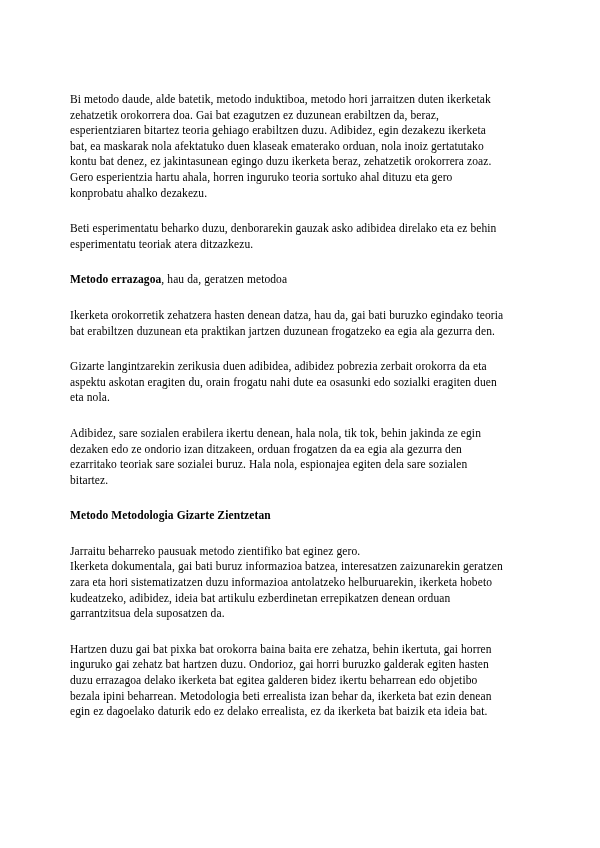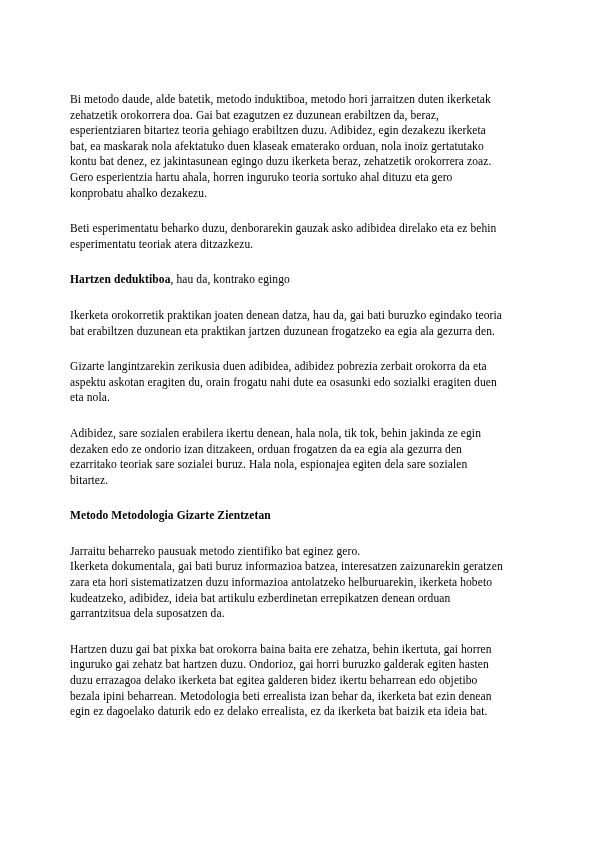--- a/index.html
+++ b/index.html
@@ -29,23 +29,23 @@
 </style>
 </head>
 <body>
 
 <div class="page">
 
   <p class="para">Bi metodo daude, alde batetik, metodo induktiboa, metodo hori jarraitzen duten ikerketak zehatzetik orokorrera doa. Gai bat ezagutzen ez duzunean erabiltzen da, beraz, esperientziaren bitartez teoria gehiago erabiltzen duzu. Adibidez, egin dezakezu ikerketa bat, ea maskarak nola afektatuko duen klaseak ematerako orduan, nola inoiz gertatutako kontu bat denez, ez jakintasunean egingo duzu ikerketa beraz, zehatzetik orokorrera zoaz. Gero esperientzia hartu ahala, horren inguruko teoria sortuko ahal dituzu eta gero konprobatu ahalko dezakezu.</p>
 
   <p class="para">Beti esperimentatu beharko duzu, denborarekin gauzak asko adibidea direlako eta ez behin esperimentatu teoriak atera ditzazkezu.</p>
 
-  <p class="para heading-extra-space"><strong>Hartzen deduktiboa</strong><span>, hau da, kontrako egingo</span></p>
+  <p class="para heading-extra-space"><strong>Metodo errazagoa</strong><span>, hau da, geratzen metodoa</span></p>
 
-  <p class="para">Ikerketa orokorretik praktikan joaten denean datza, hau da, gai bati buruzko egindako teoria bat erabiltzen duzunean eta praktikan jartzen duzunean frogatzeko ea egia ala gezurra den.</p>
+  <p class="para">Ikerketa orokorretik zehatzera hasten denean datza, hau da, gai bati buruzko egindako teoria bat erabiltzen duzunean eta praktikan jartzen duzunean frogatzeko ea egia ala gezurra den.</p>
 
   <p class="para">Gizarte langintzarekin zerikusia duen adibidea, adibidez pobrezia zerbait orokorra da eta aspektu askotan eragiten du, orain frogatu nahi dute ea osasunki edo sozialki eragiten duen eta nola.</p>
 
   <p class="para">Adibidez, sare sozialen erabilera ikertu denean, hala nola, tik tok, behin jakinda ze egin dezaken edo ze ondorio izan ditzakeen, orduan frogatzen da ea egia ala gezurra den ezarritako teoriak sare sozialei buruz. Hala nola, espionajea egiten dela sare sozialen bitartez.</p>
 
   <p class="para"><strong>Metodo Metodologia Gizarte Zientzetan</strong></p>
 
   <p class="para"><span>Jarraitu beharreko pausuak metodo zientifiko bat eginez gero.</span><br><span>Ikerketa dokumentala, gai bati buruz informazioa batzea, interesatzen zaizunarekin geratzen zara eta hori sistematizatzen duzu informazioa antolatzeko helburuarekin, ikerketa hobeto kudeatzeko, adibidez, ideia bat artikulu ezberdinetan errepikatzen denean orduan garrantzitsua dela suposatzen da.</span></p>
 
   <p class="para">Hartzen duzu gai bat pixka bat orokorra baina baita ere zehatza, behin ikertuta, gai horren inguruko gai zehatz bat hartzen duzu. Ondorioz, gai horri buruzko galderak egiten hasten duzu errazagoa delako ikerketa bat egitea galderen bidez ikertu beharrean edo objetibo bezala ipini beharrean. Metodologia beti errealista izan behar da, ikerketa bat ezin denean egin ez dagoelako daturik edo ez delako errealista, ez da ikerketa bat baizik eta ideia bat.</p>

